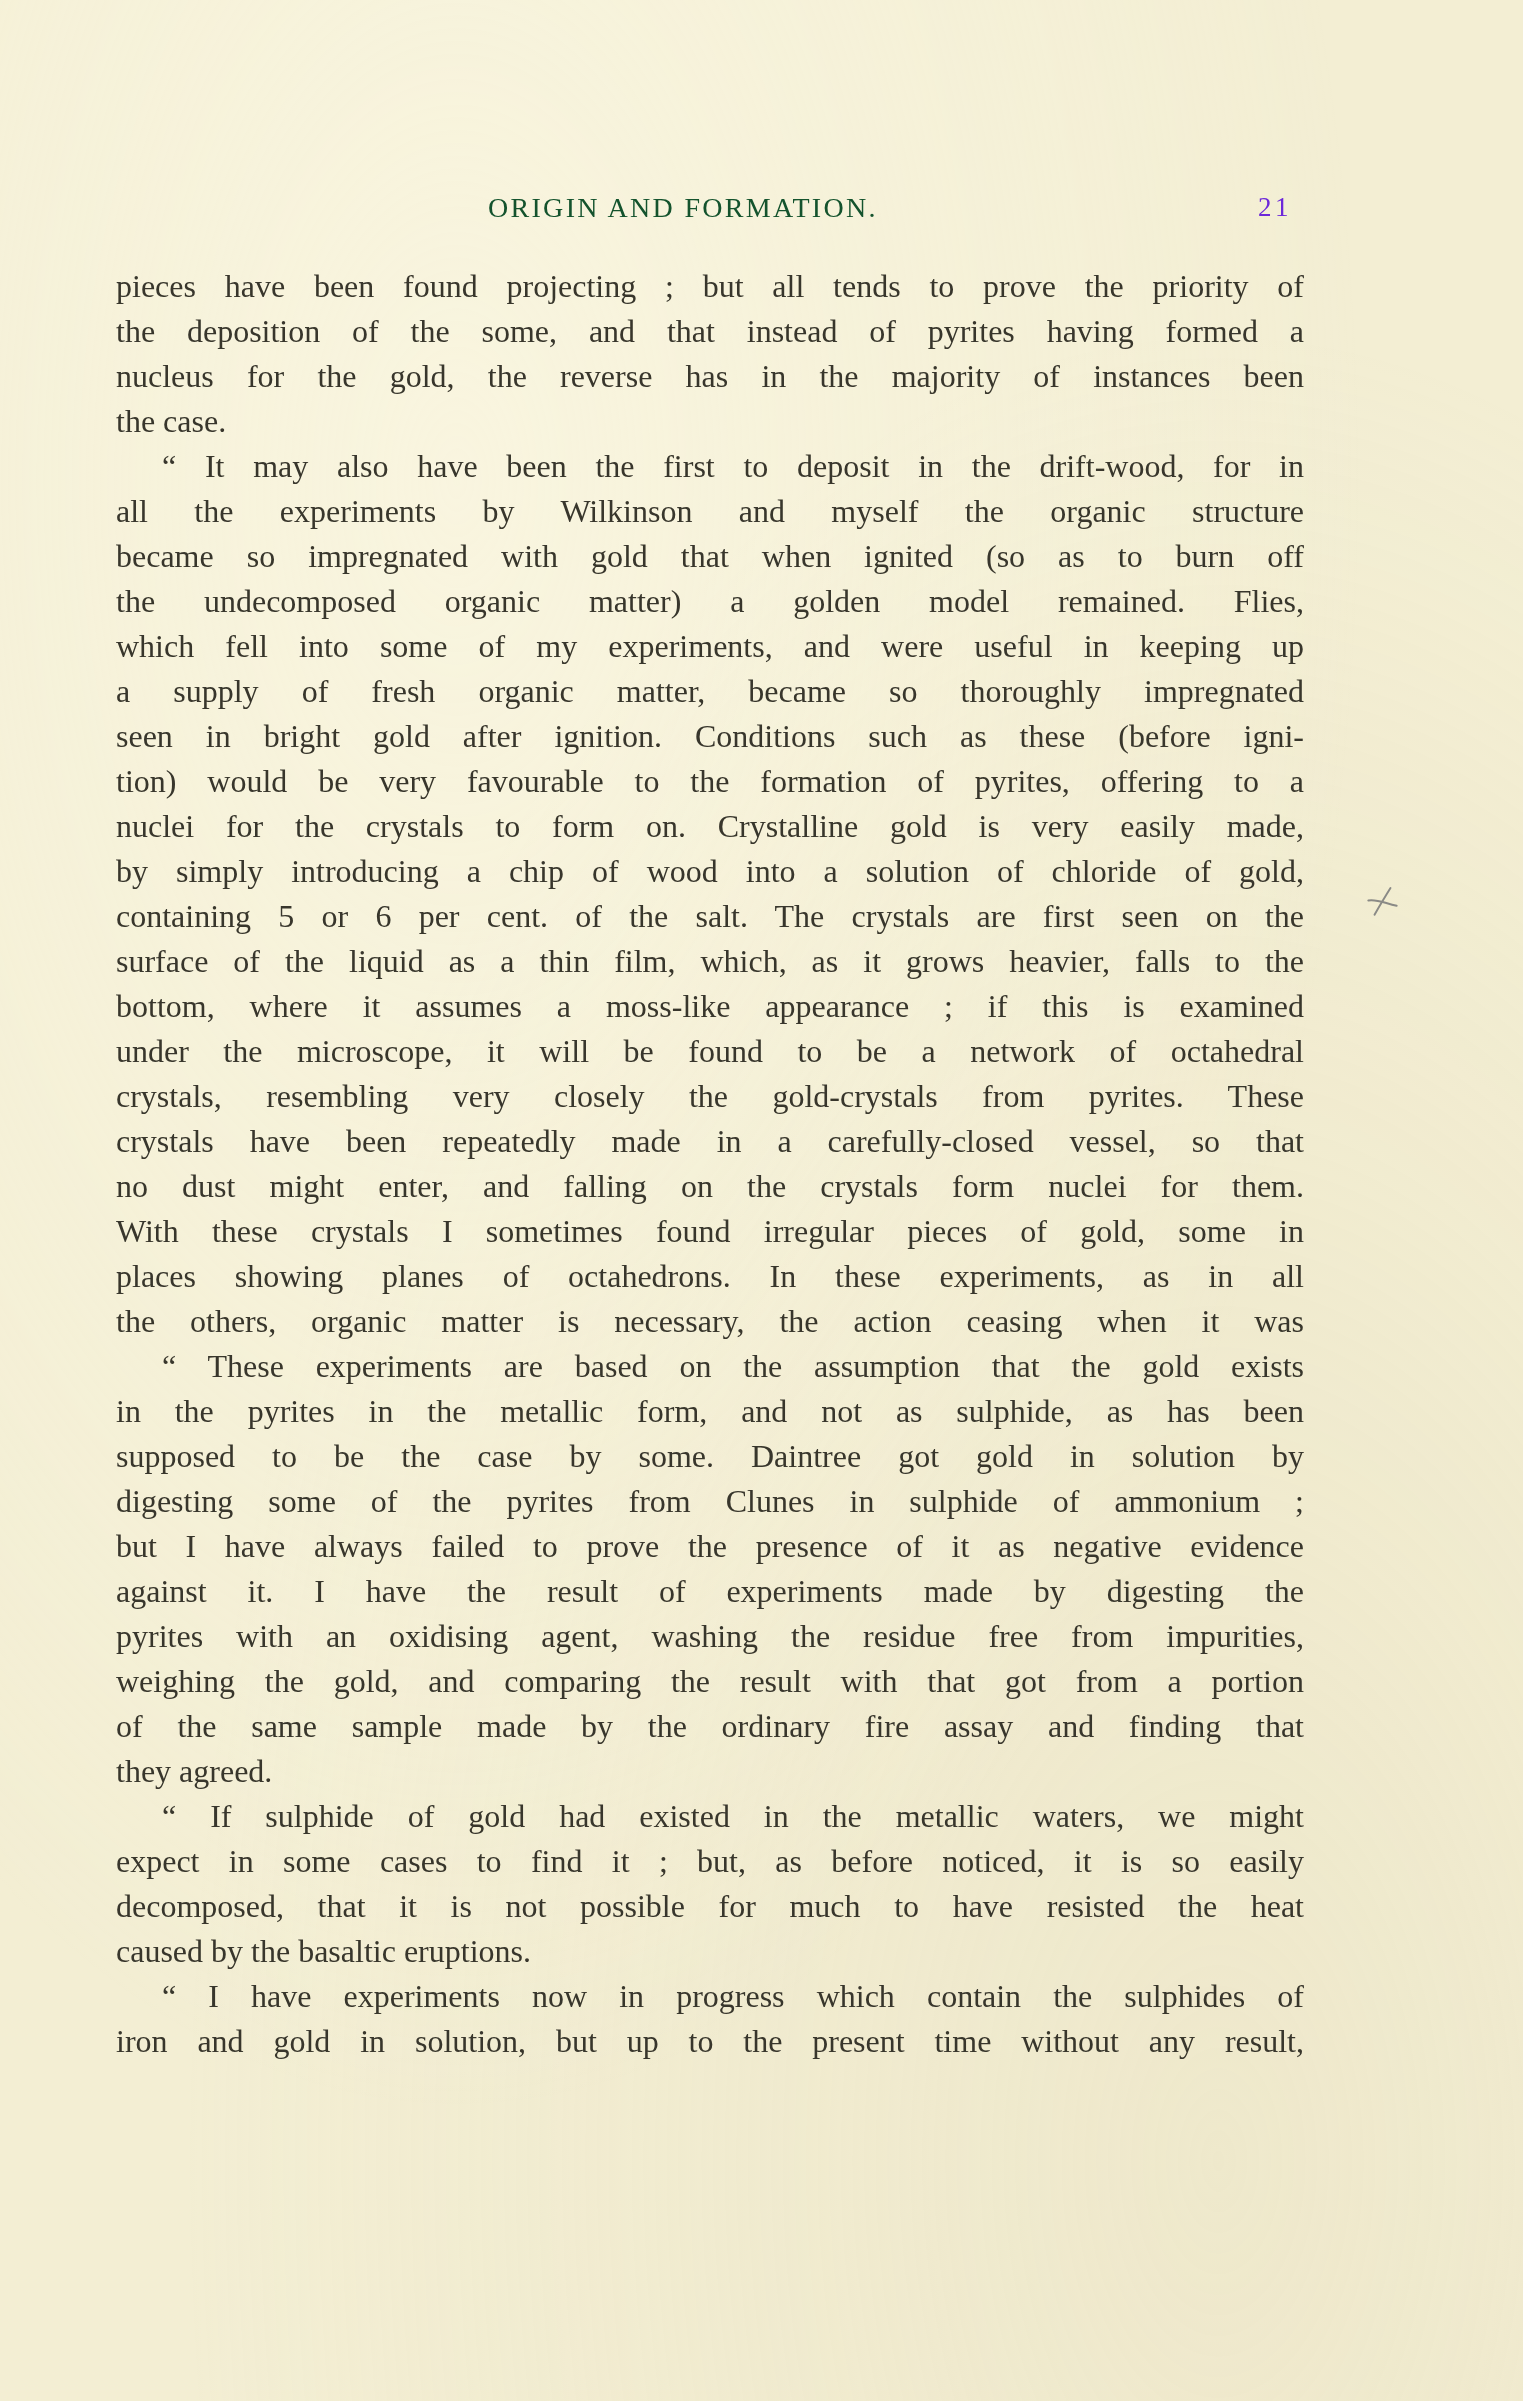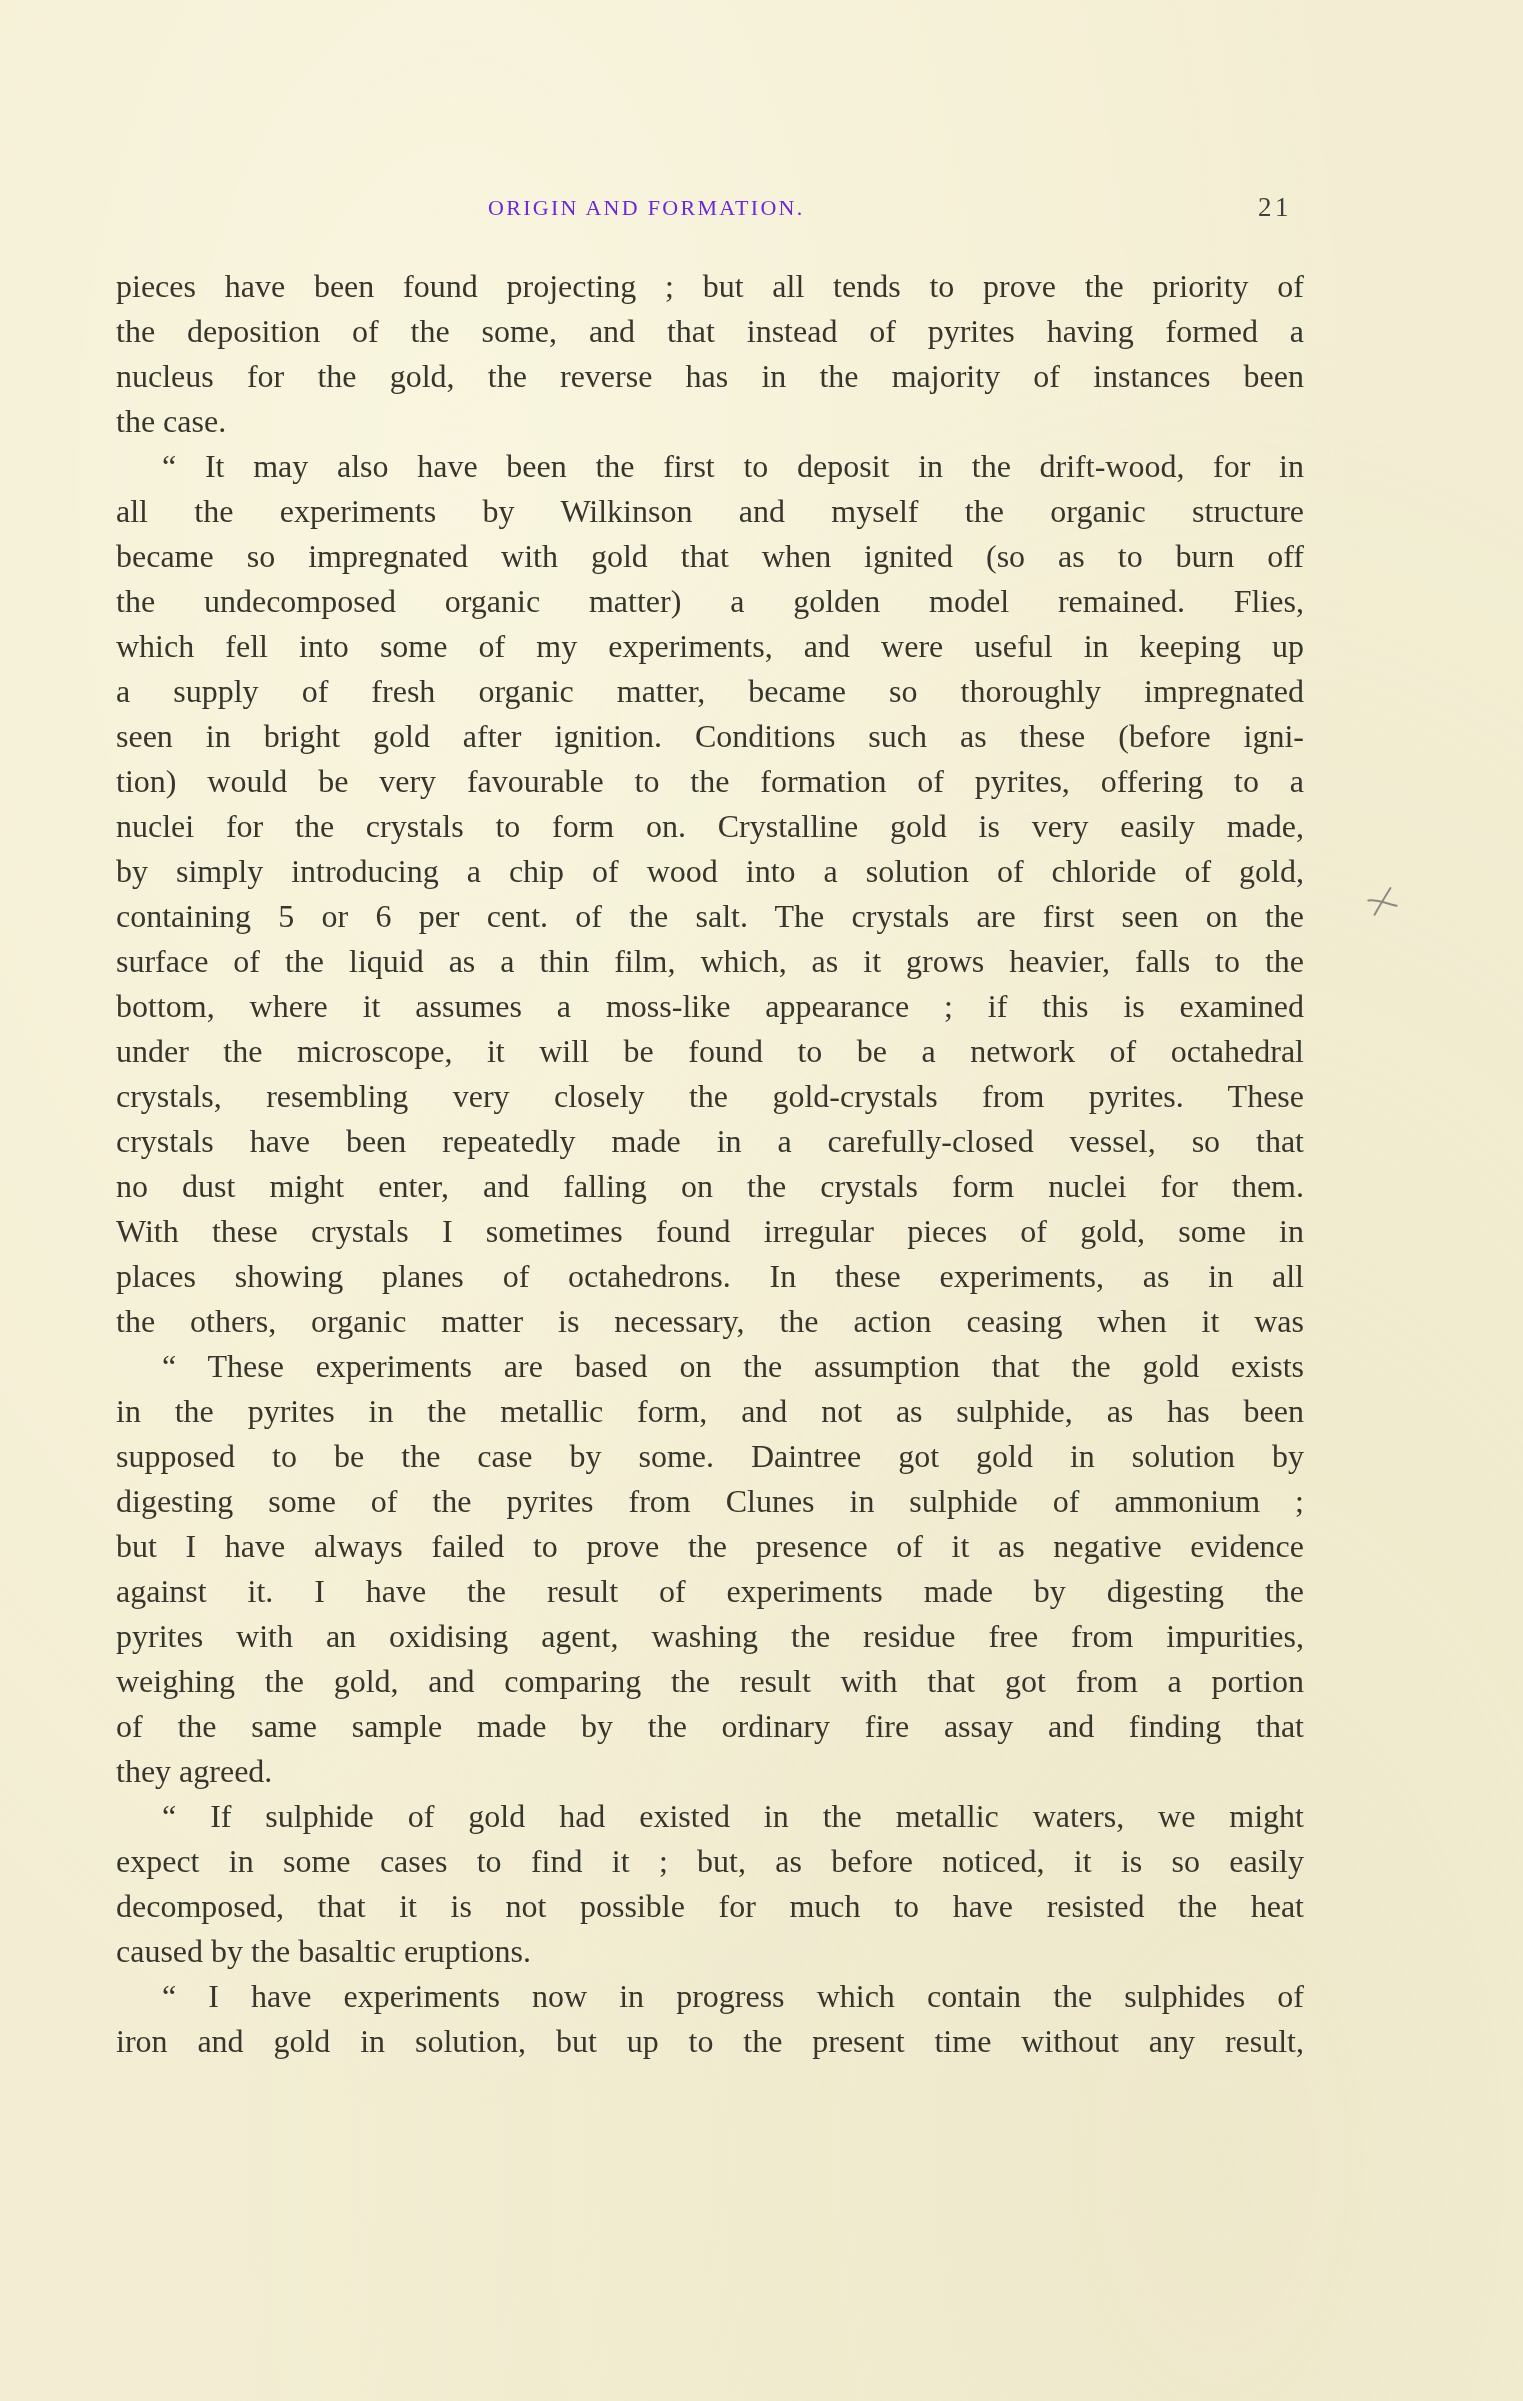--- a/index.html
+++ b/index.html
@@ -9,27 +9,27 @@
     background-image: radial-gradient(ellipse at 30% 20%, rgba(255,252,235,0.5), rgba(0,0,0,0) 60%),
                       radial-gradient(ellipse at 80% 90%, rgba(230,222,190,0.35), rgba(0,0,0,0) 60%);
     color:#38362c;
     font-family:"Liberation Serif", "DejaVu Serif", serif;
   }
   .running-head {
     position:absolute; left:0; top:190px; width:1524px; height:35px;
   }
   .running-title {
     position:absolute; left:488px; top:0;
-    font-size:22px; letter-spacing:2.3px; line-height:35px;
-    color:#6d28d9;
+    font-size:28px; letter-spacing:2.3px; line-height:35px;
+    color:#14532d;
   }
   .page-number {
     position:absolute; left:1258px; top:0;
     font-size:27px; letter-spacing:3.5px; line-height:35px;
-    color:#404040;
+    color:#6d28d9;
   }
   .body-text {
     position:absolute; left:116px; top:264px; width:1188px;
   }
   .line {
     display:block; height:45px; line-height:45px;
     font-size:32px; white-space:nowrap;
     text-align:justify; text-align-last:justify;
     overflow:visible;
   }

